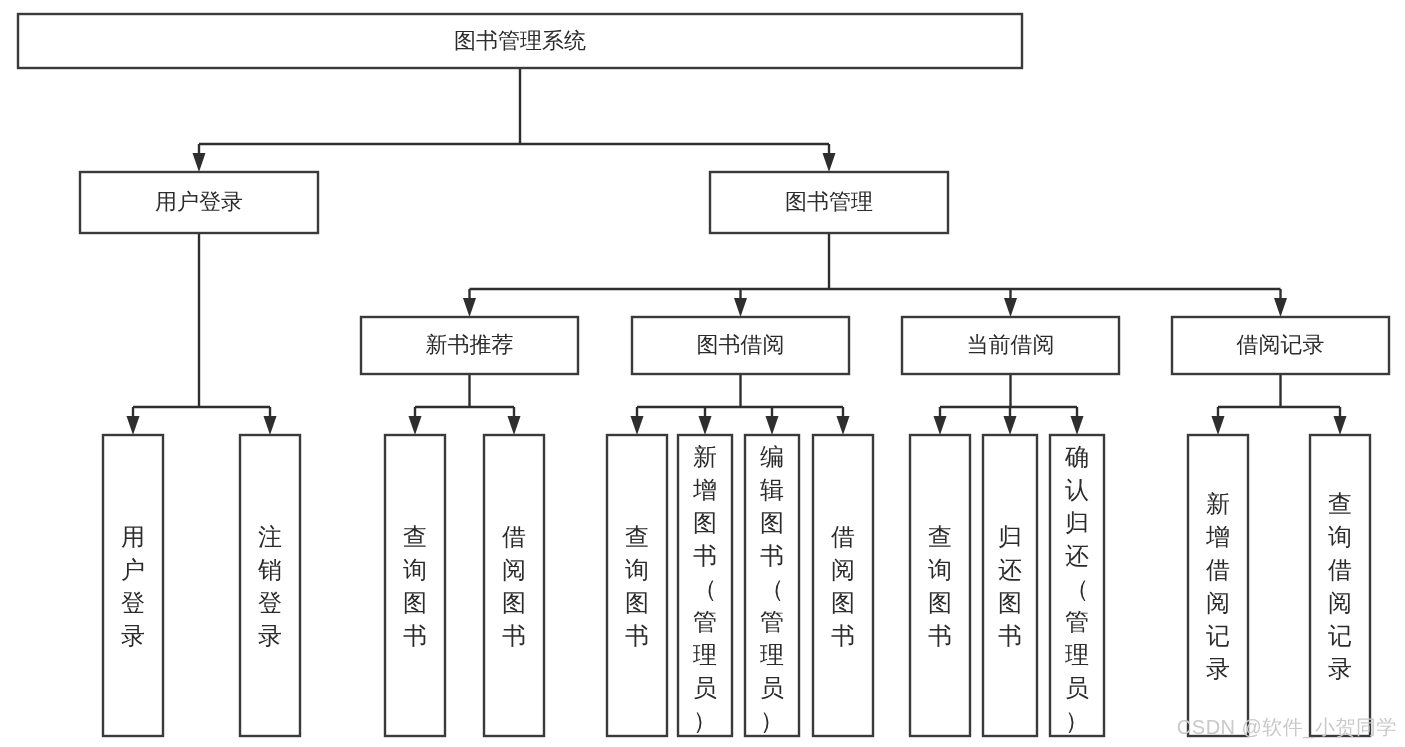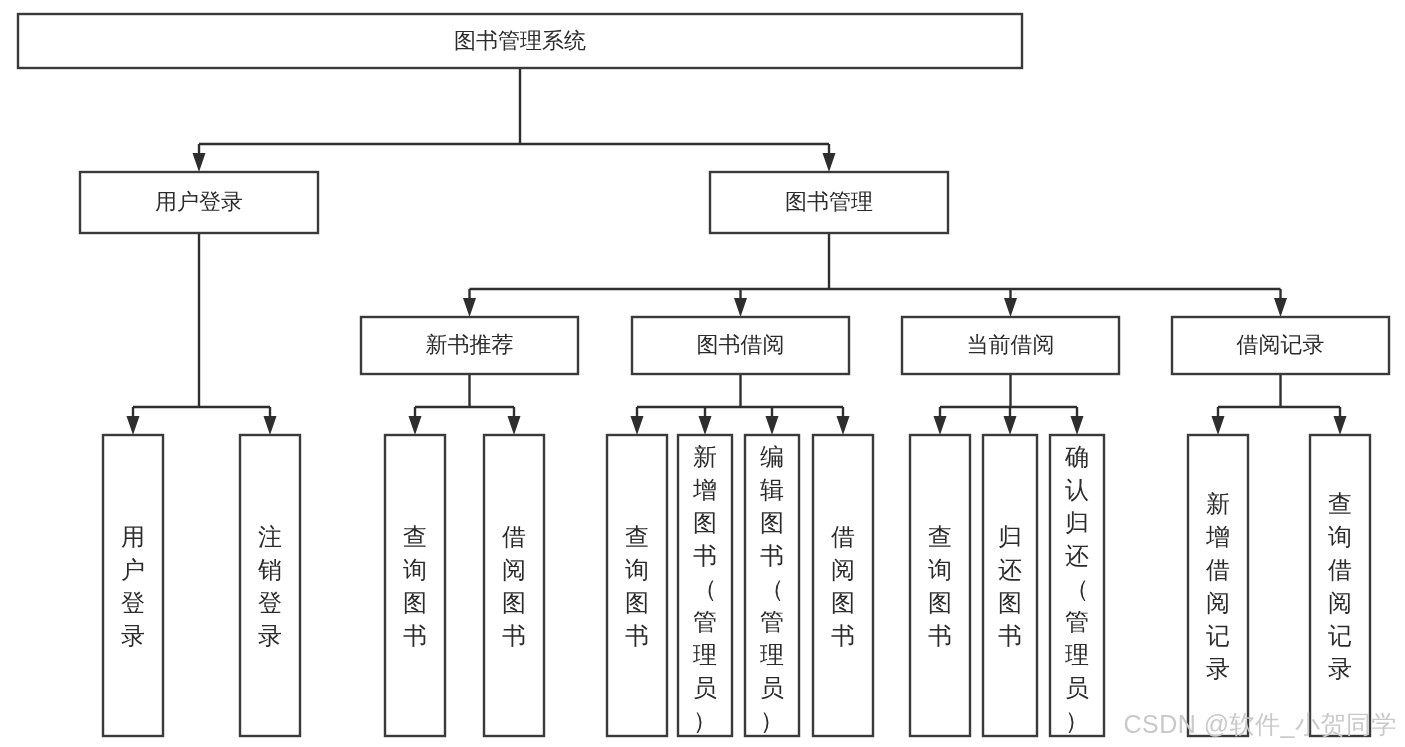--- a/index.html
+++ b/index.html
@@ -53,21 +53,21 @@
   }
   .arrow-head {
     fill: #2e2e2e;
     stroke: none;
   }
   .watermark-text {
     position: absolute;
     right: 8px;
     bottom: 6px;
     font-family: "Liberation Sans", "DejaVu Sans", sans-serif;
-    font-size: 25px;
+    font-size: 20px;
     color: #c9c9c9;
     white-space: nowrap;
     letter-spacing: 0.5px;
     user-select: none;
   }
 </style>
 </head>
 <body>
 
 <div id="diagram-root">

